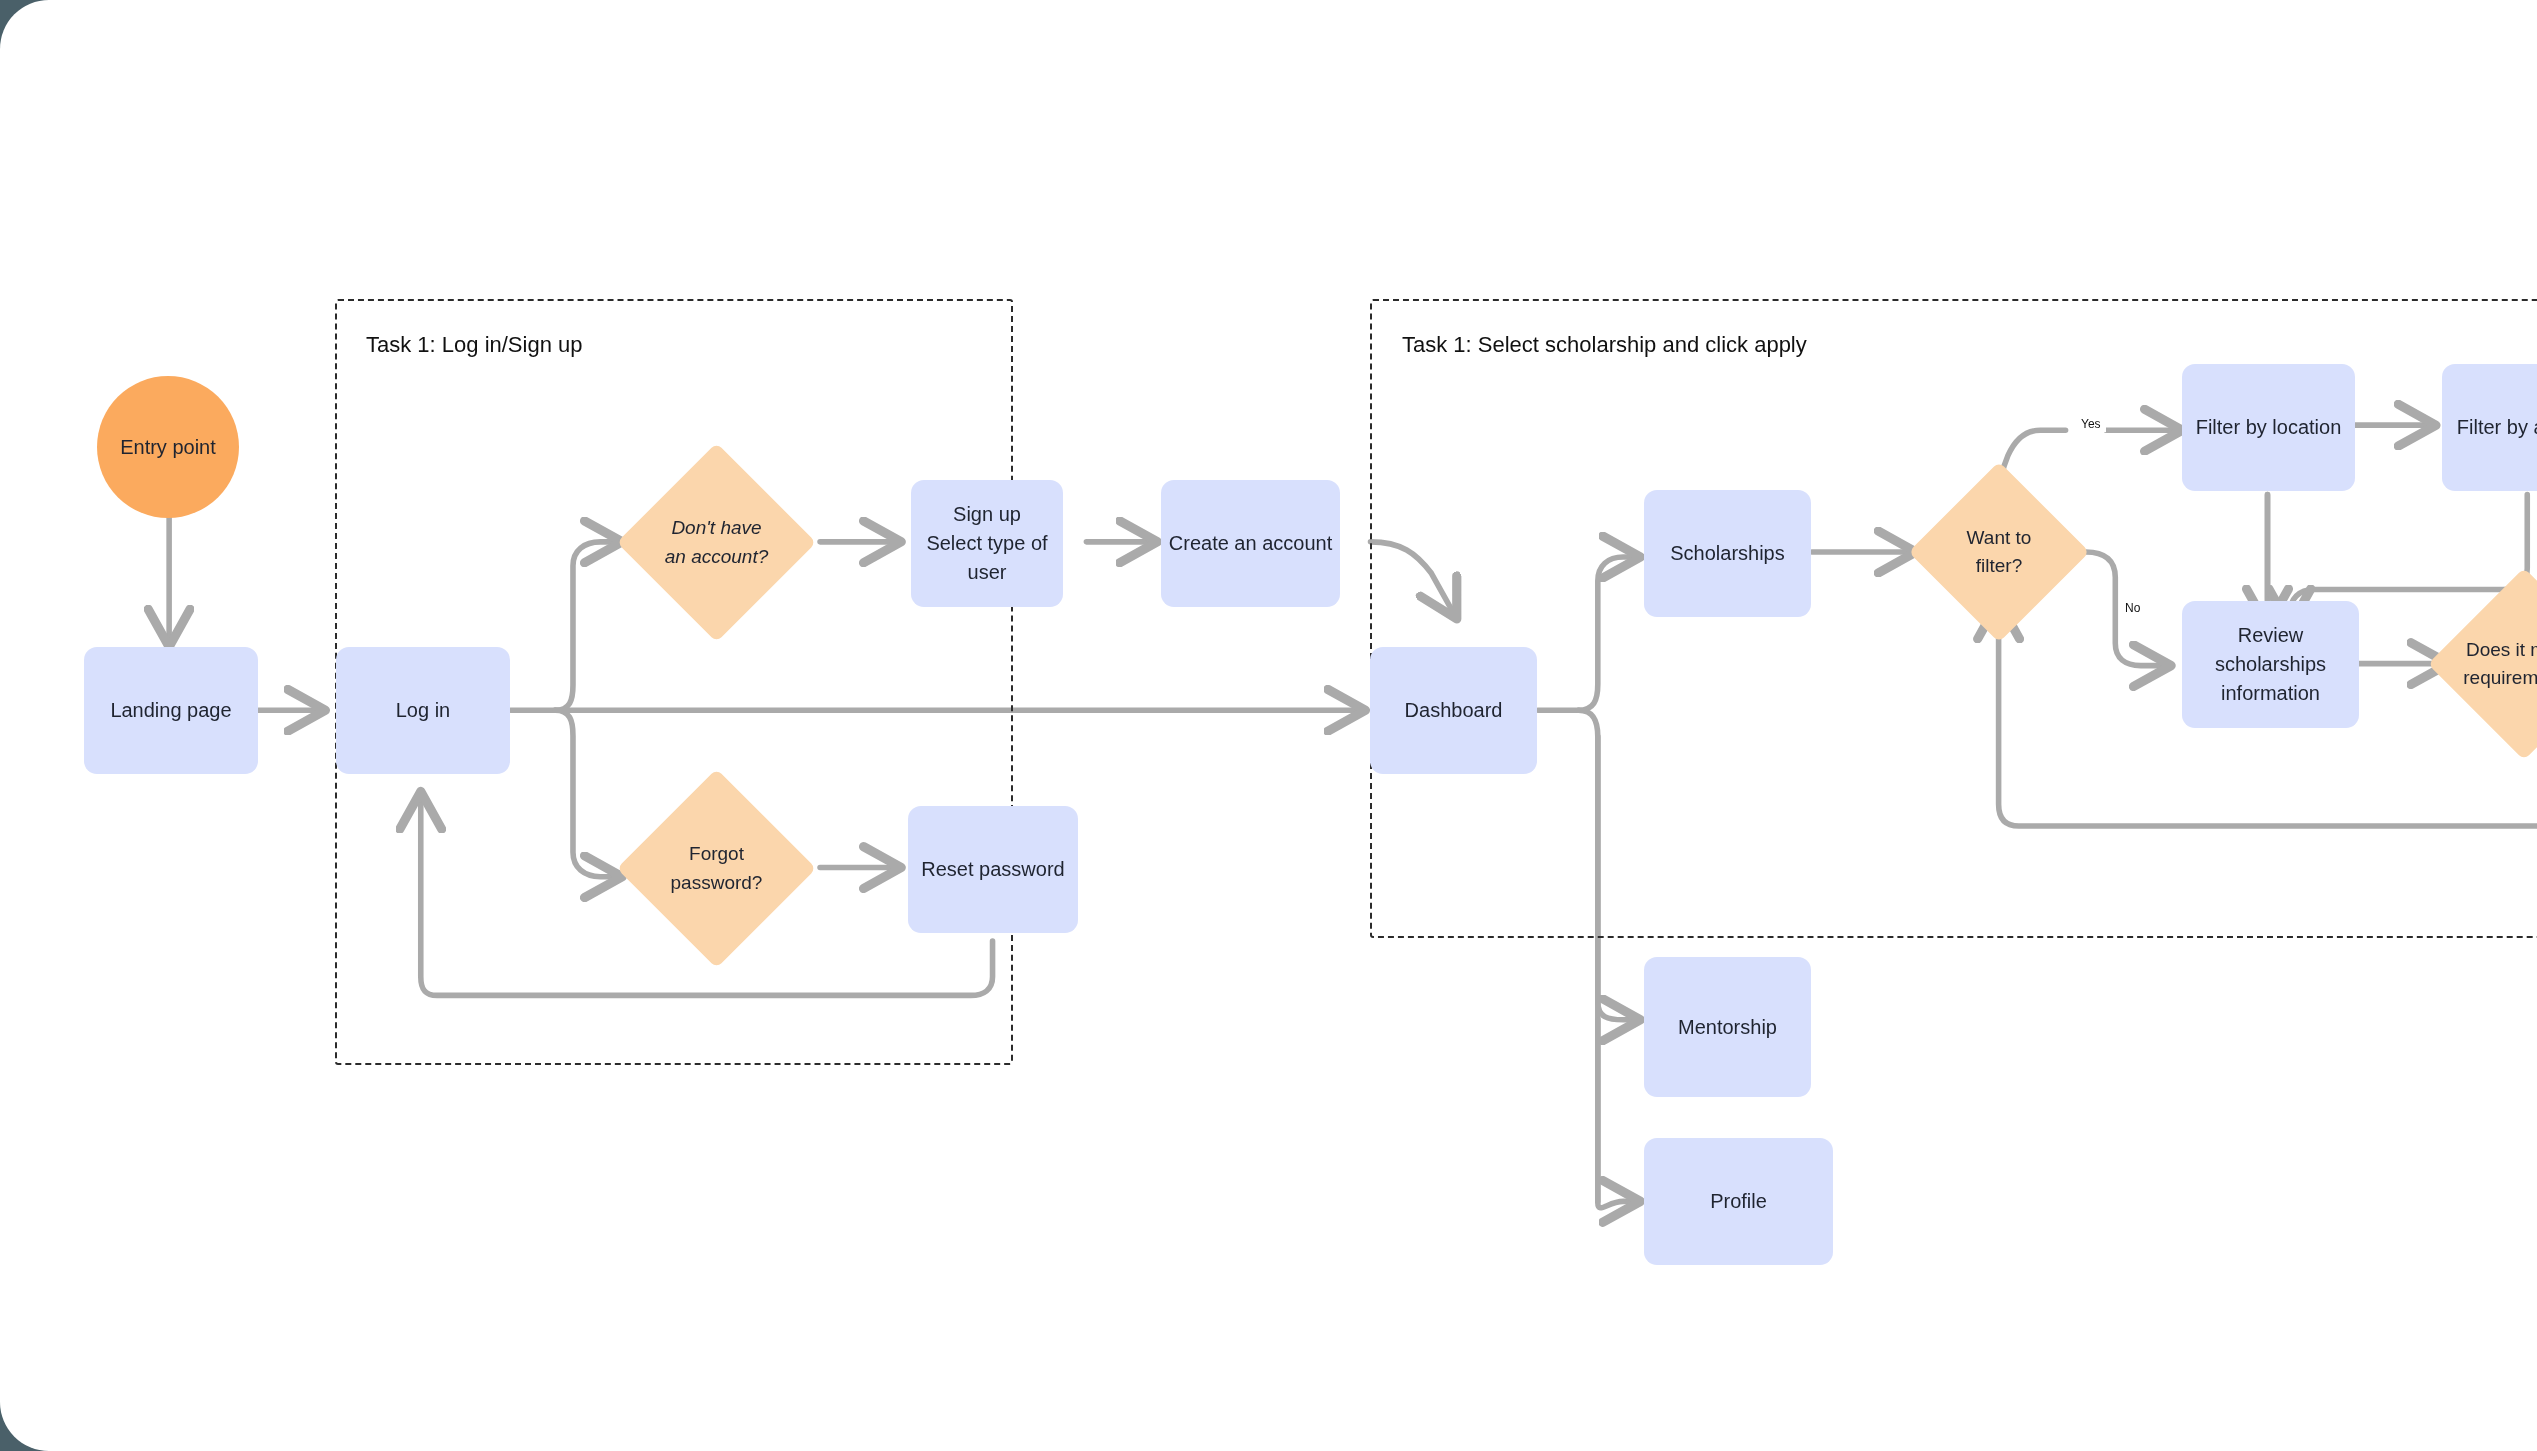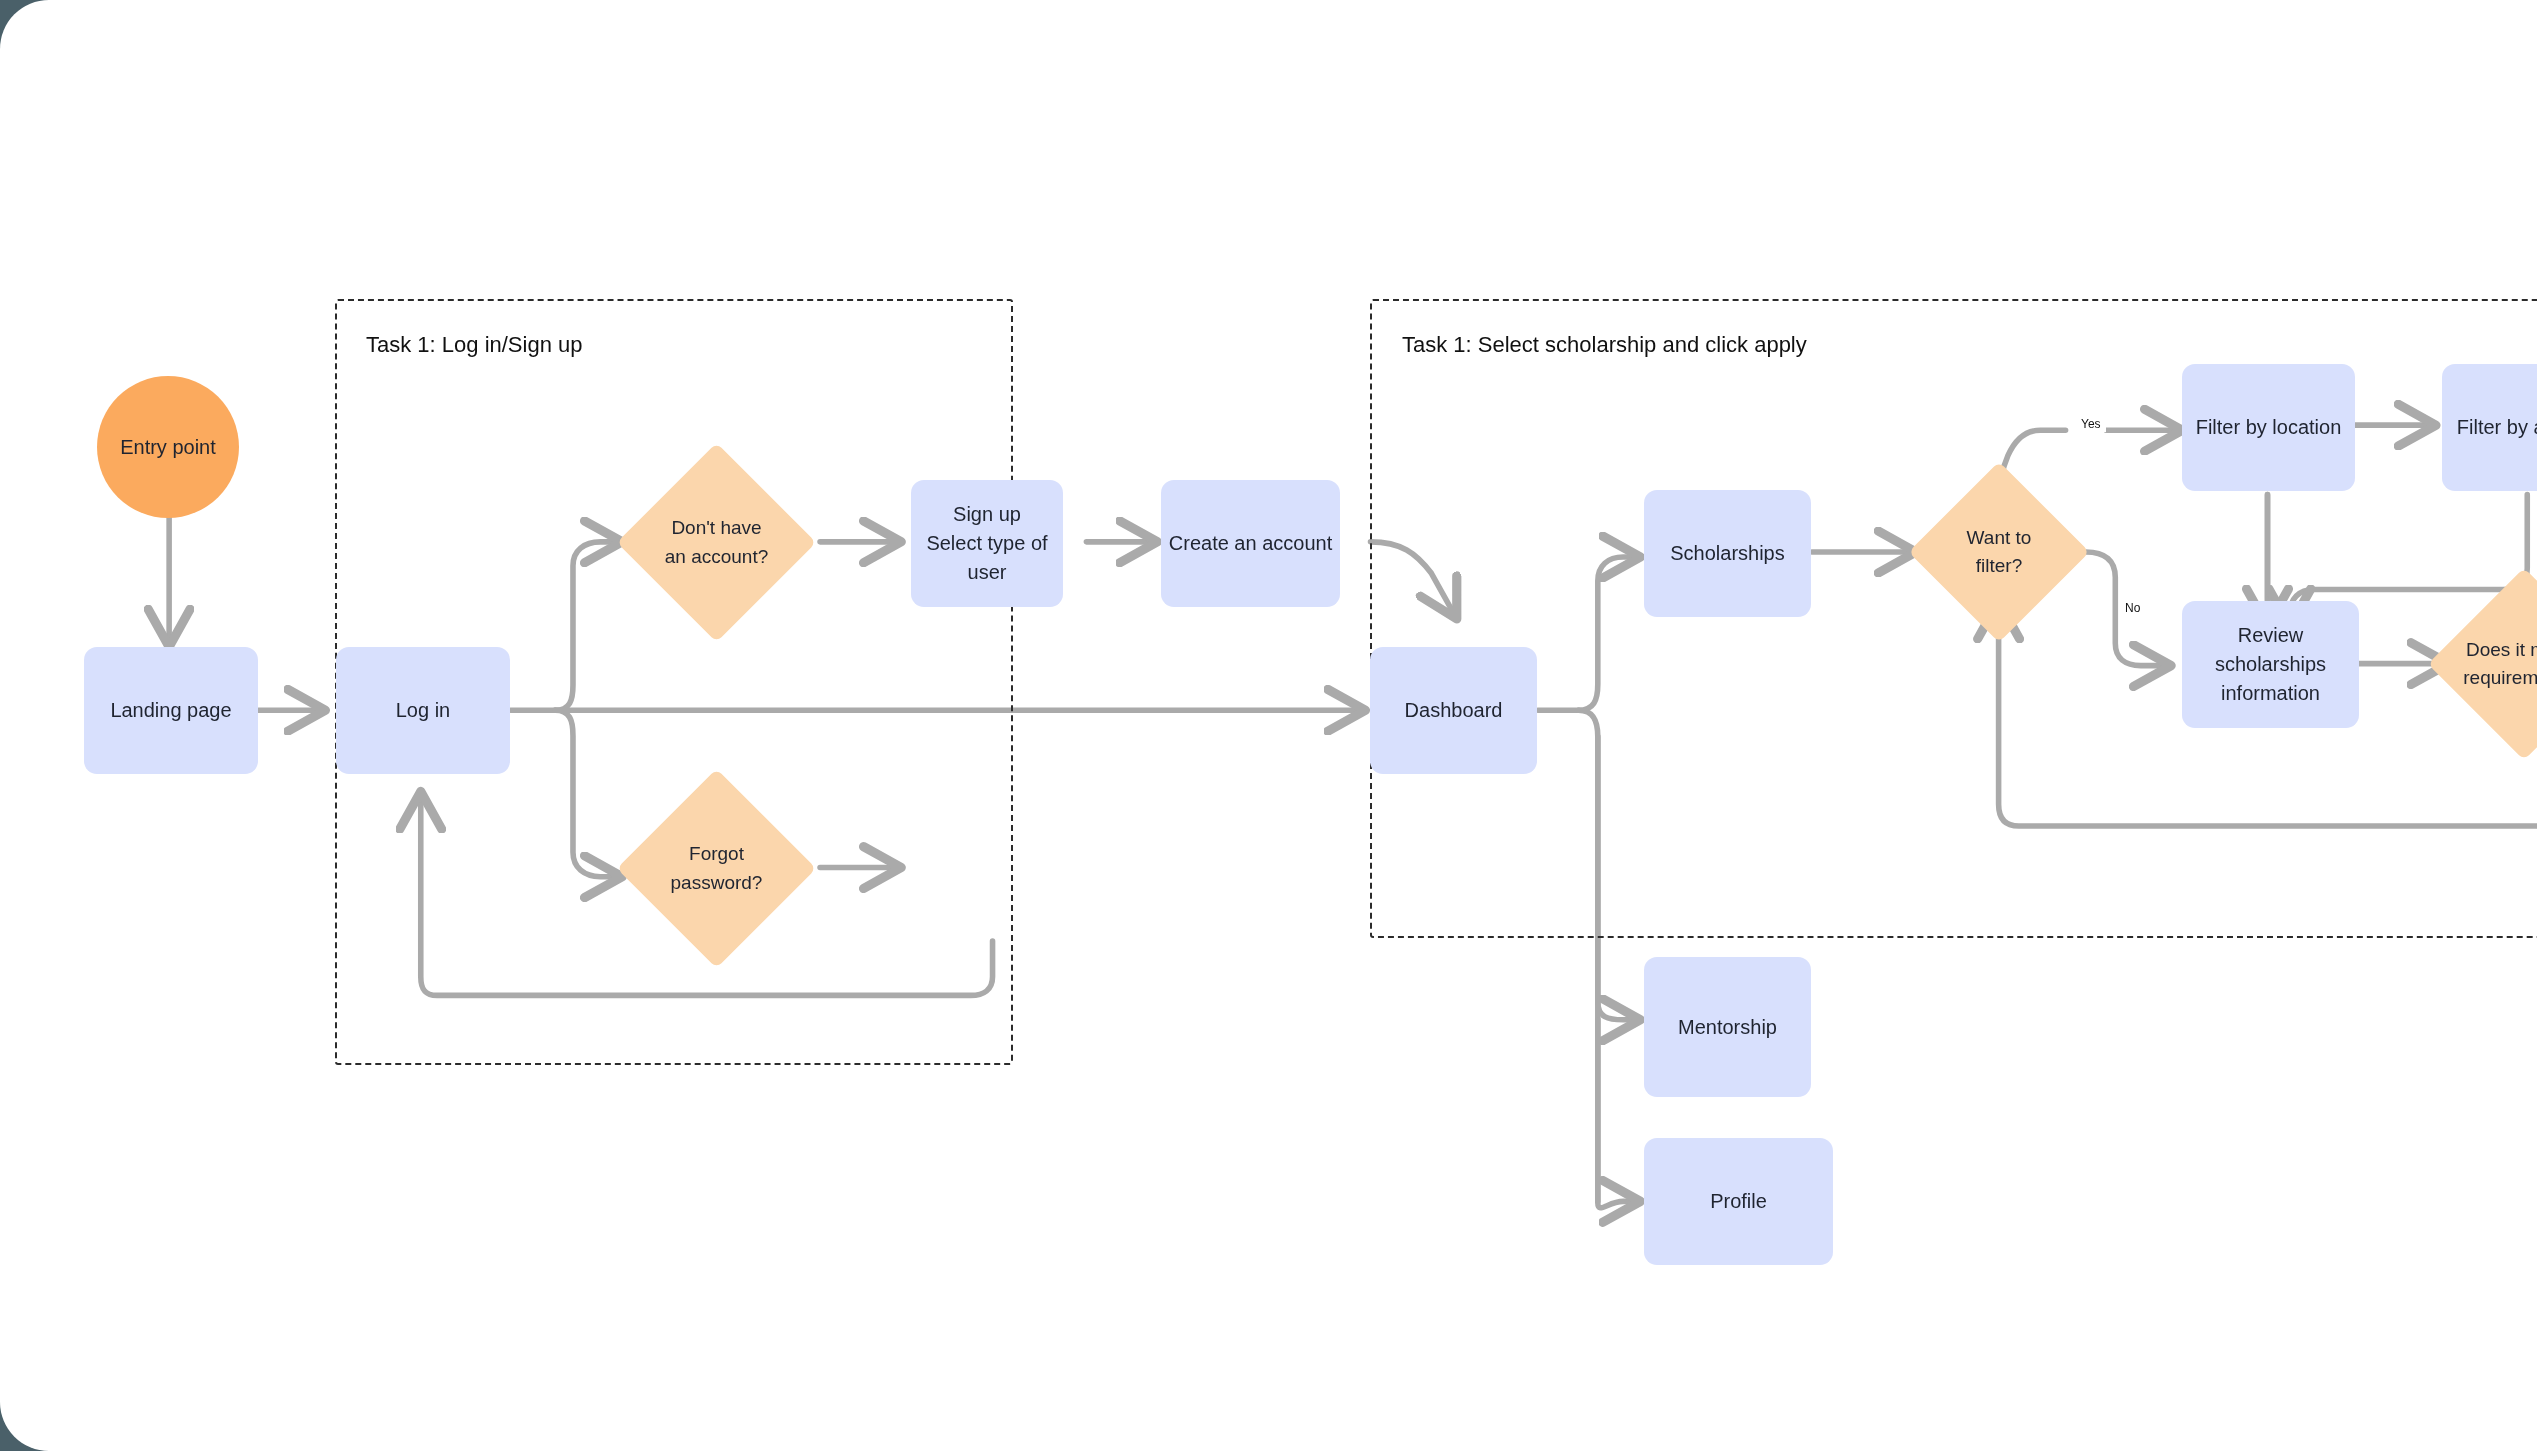--- a/index.html
+++ b/index.html
@@ -148,20 +148,21 @@
 
   <div class="node rect" style="left:336px;top:647px;width:174px;height:127px;">Log in</div>
 
   <div class="node rect" style="left:911px;top:480px;width:152px;height:127px;flex-direction:column;">
     <span>Sign up</span>
     <span>Select type of user</span>
   </div>
 
   <div class="node rect" style="left:1161px;top:480px;width:179px;height:127px;">Create an account</div>
 
+  <div class="node rect" style="left:908px;top:806px;width:170px;height:127px;">Reset password</div>
 
   <div class="node rect" style="left:1370px;top:647px;width:167px;height:127px;">Dashboard</div>
 
   <div class="node rect" style="left:1644px;top:490px;width:167px;height:127px;">Scholarships</div>
 
   <div class="node rect" style="left:1644px;top:957px;width:167px;height:140px;">Mentorship</div>
 
   <div class="node rect" style="left:1644px;top:1138px;width:189px;height:127px;">Profile</div>
 
   <div class="node rect" style="left:2182px;top:364px;width:173px;height:127px;">Filter by location</div>
@@ -169,21 +170,21 @@
   <div class="node rect" style="left:2442px;top:364px;width:173px;height:127px;">Filter by amount</div>
 
   <div class="node rect" style="left:2182px;top:601px;width:177px;height:127px;flex-direction:column;">
     <span>Review</span>
     <span>scholarships</span>
     <span>information</span>
   </div>
 
   <div class="diamond-wrap" style="left:646px;top:472px;width:141px;height:141px;">
     <div class="diamond-shape"></div>
-    <div class="diamond-label" style="flex-direction:column;">
+    <div class="diamond-label" style="flex-direction:column;font-style:italic;">
       <span>Don't have</span>
       <span>an account?</span>
     </div>
   </div>
 
   <div class="diamond-wrap" style="left:646px;top:798px;width:141px;height:141px;">
     <div class="diamond-shape"></div>
     <div class="diamond-label" style="flex-direction:column;">
       <span>Forgot</span>
       <span>password?</span>

